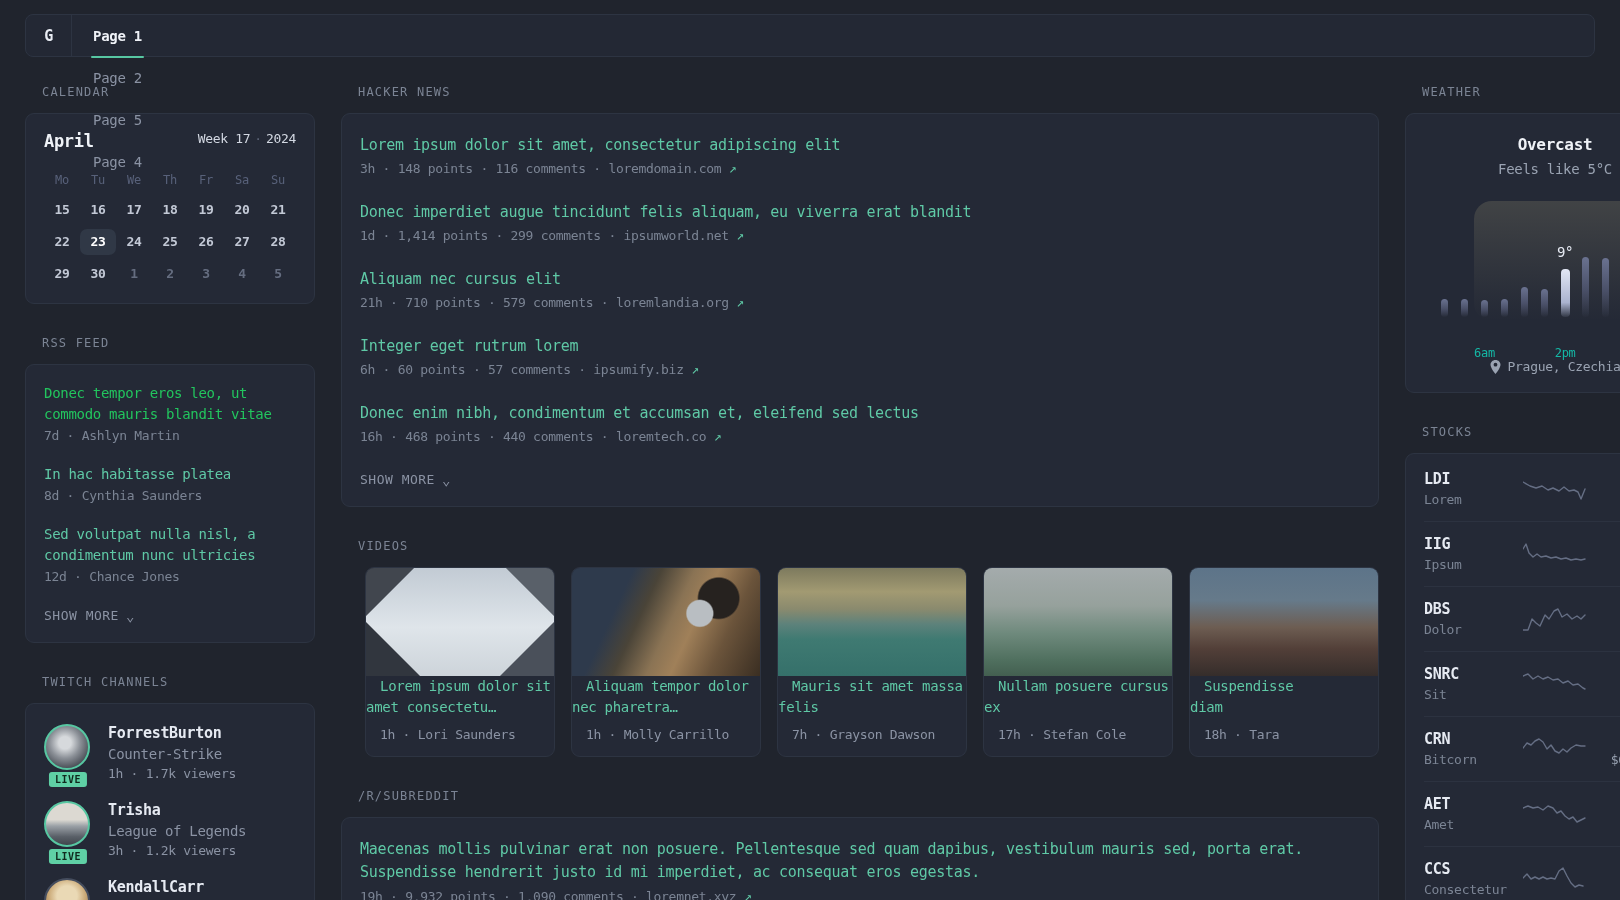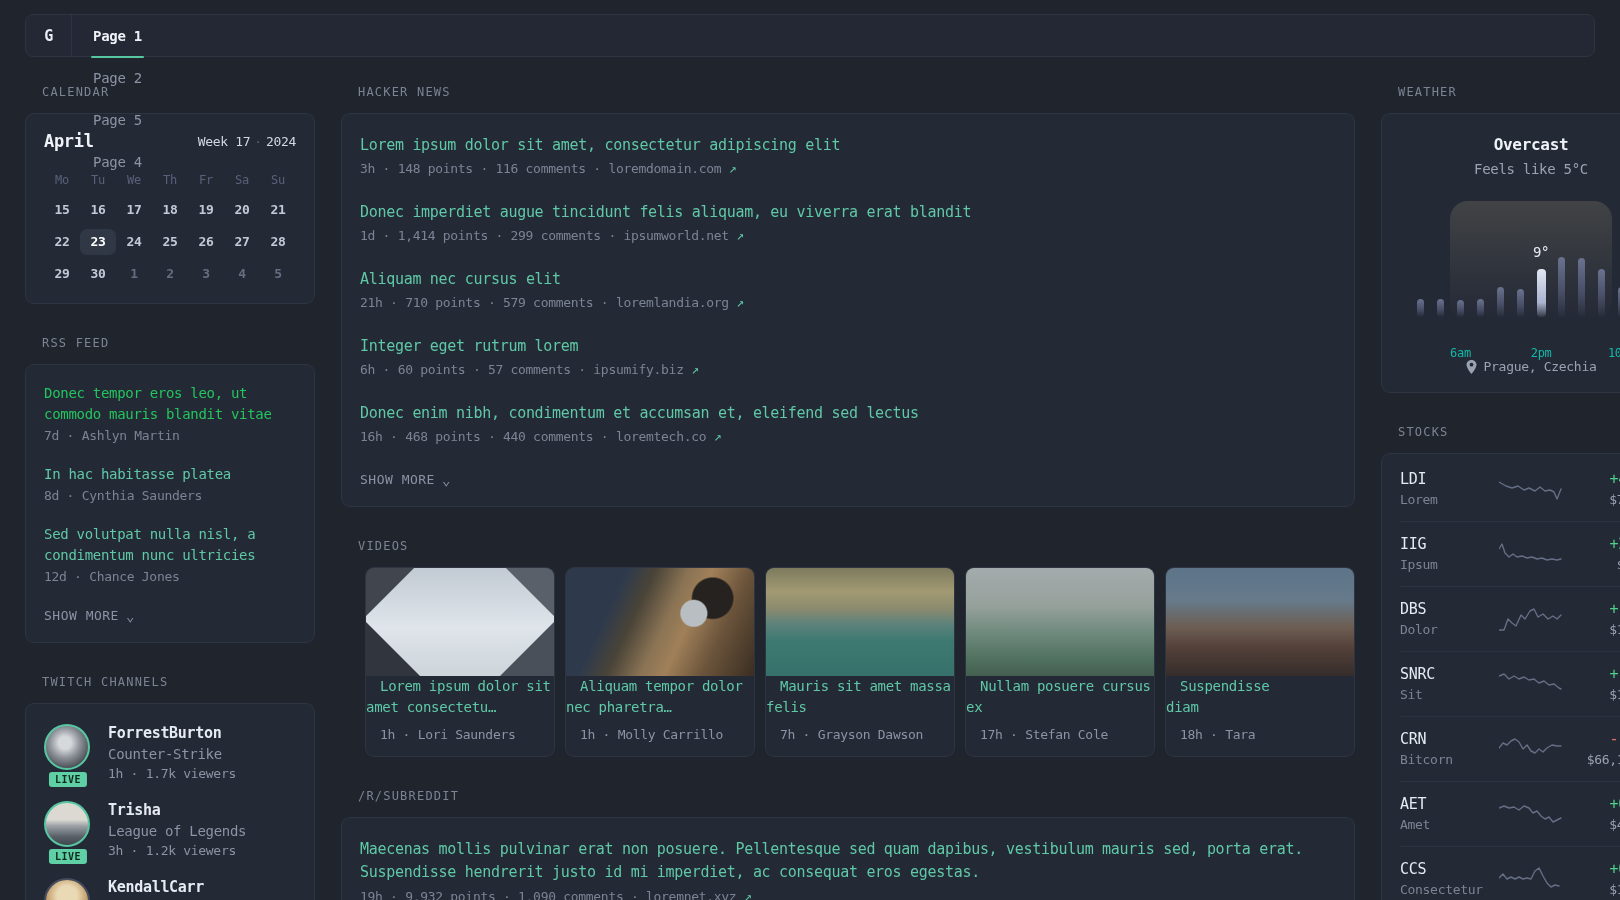--- a/index.html
+++ b/index.html
@@ -53,21 +53,21 @@
     color: #7b8494; margin: 0 0 14px 17px; white-space: nowrap;
   }
   .card {
     background: #242936;
     border: 1px solid #2d3442;
     border-radius: 9px;
   }
 
   
   .cal-card { padding: 17px 18px 16px 18px; }
-  .cal-head { display: flex; justify-content: space-between; align-items: center; }
+  .cal-head { display: flex; justify-content: space-between; align-items: flex-start; }
   .cal-month { font-size: 17px; color: #eff2f7; font-weight: 600; }
   .cal-week { font-size: 13px; color: #d3d8e2; }
   .cal-week .dot { color: #5d6578; padding: 0 4px; }
   .cal-grid {
     display: grid; grid-template-columns: repeat(7, 1fr);
     row-gap: 6px; margin-top: 18px; text-align: center;
   }
   .wday { font-size: 12px; color: #58617a; line-height: 22px; }
   .day { font-size: 13px; color: #c3c9d6; line-height: 26px; height: 26px; border-radius: 7px; font-weight: bold; }
   .day.muted { color: #656d80; }
@@ -110,21 +110,21 @@
     bottom: -8px;
     background: #5fd0a5; color: #10291d;
     font-size: 10px; font-weight: bold; letter-spacing: 0.5px;
     padding: 2px 6px; border-radius: 5px; border: 2px solid #242936;
   }
   .tw-name { font-size: 15px; color: #e6eaf2; font-weight: 600; }
   .tw-game { font-size: 14px; color: #8b93a4; margin-top: 4px; }
   .tw-meta { font-size: 13px; color: #8b93a4; margin-top: 4px; }
 
   
-  .videos-row { display: flex; gap: 10px; overflow: hidden; padding-left: 24px; }
+  .videos-row { display: flex; gap: 16px; overflow: hidden; padding-left: 24px; }
   .video-card { flex: 0 0 190px; width: 190px; background: #242936; border: 1px solid #2d3442; border-radius: 9px; }
   .thumb { height: 108px; border-radius: 8px 8px 0 0; cursor: pointer; }
   .thumb-1 { background:
     linear-gradient(135deg,#41464e 0 16%,rgba(0,0,0,0) 16.5%),
     linear-gradient(225deg,#596069 0 16%,rgba(0,0,0,0) 16.5%),
     linear-gradient(45deg,#31363e 0 18%,rgba(0,0,0,0) 18.5%),
     linear-gradient(315deg,#4a505a 0 18%,rgba(0,0,0,0) 18.5%),
     linear-gradient(180deg,#c2cbd4,#dfe5ea 55%,#cdd4da); }
   .thumb-2 { background:
     radial-gradient(circle at 68% 42%, #b9bec2 0 9%, rgba(0,0,0,0) 10%),
@@ -176,21 +176,21 @@
   .stocks-card { padding: 2px 0; }
   .stock-row {
     display: flex; align-items: center;
     padding: 14px 18px; position: relative;
   }
   .stock-row + .stock-row::before {
     content: ""; position: absolute; top: 0; left: 18px; right: 18px;
     height: 1px; background: #2c3240;
   }
   .stock-id { width: 92px; flex: 0 0 92px; }
-  .stock-ticker { font-size: 15px; font-weight: normal; color: #e6eaf2; }
+  .stock-ticker { font-size: 15px; font-weight: bold; color: #e6eaf2; }
   .stock-name { font-size: 13px; color: #7b8494; margin-top: 4px; }
   .stock-spark { flex: 1; display: flex; justify-content: center; }
   .stock-right { width: 92px; flex: 0 0 92px; text-align: right; }
   .stock-change { font-size: 15px; }
   .stock-change[data-dir="up"] { color: #4fd08a; }
   .stock-change[data-dir="down"] { color: #e2726e; }
   .stock-price { font-size: 13px; color: #9aa3b2; margin-top: 4px; }
 
   .pin-icon { width: 11px; height: 14px; }
 </style>

